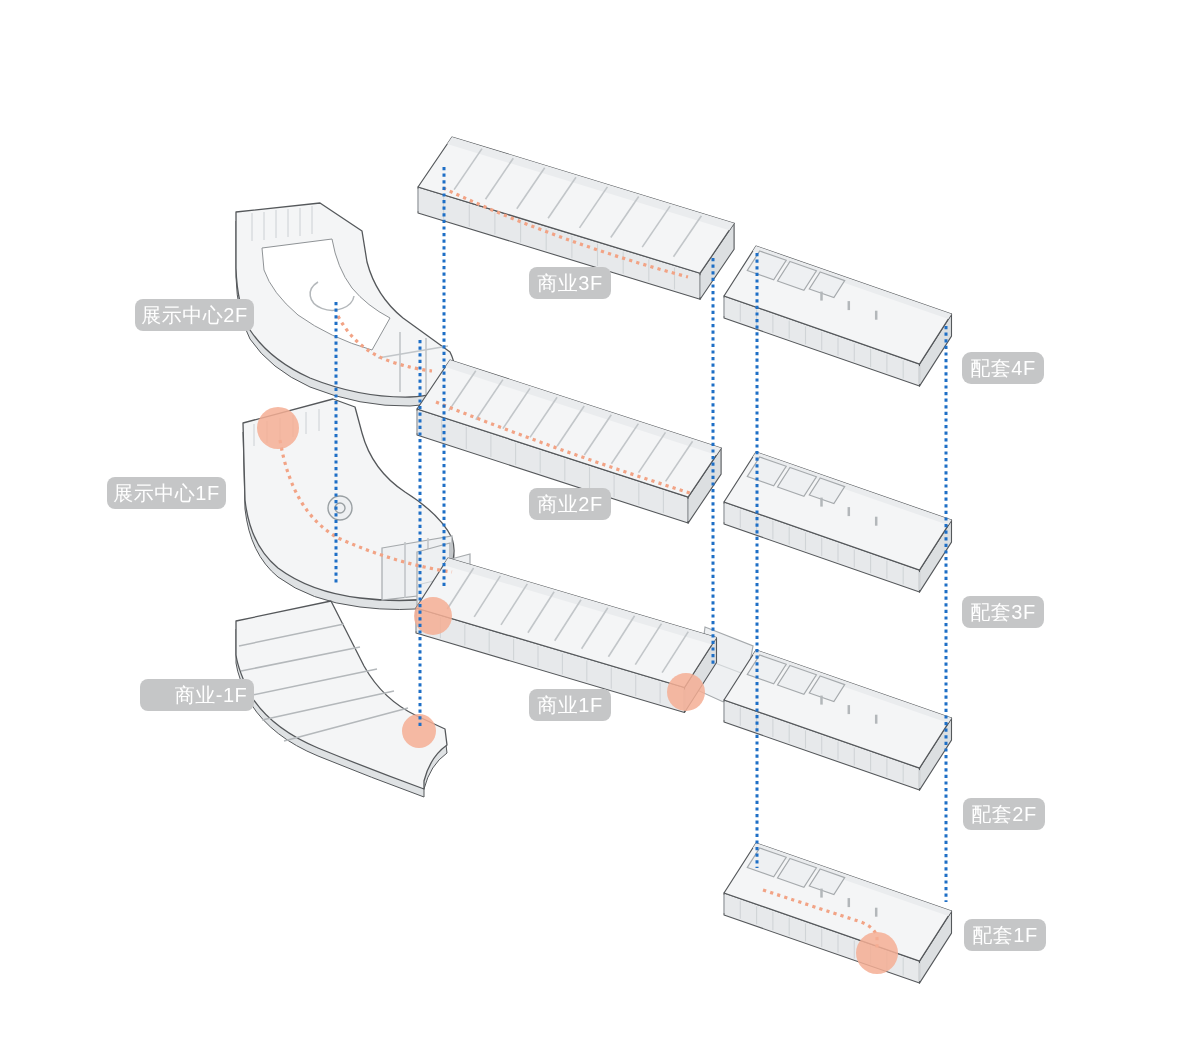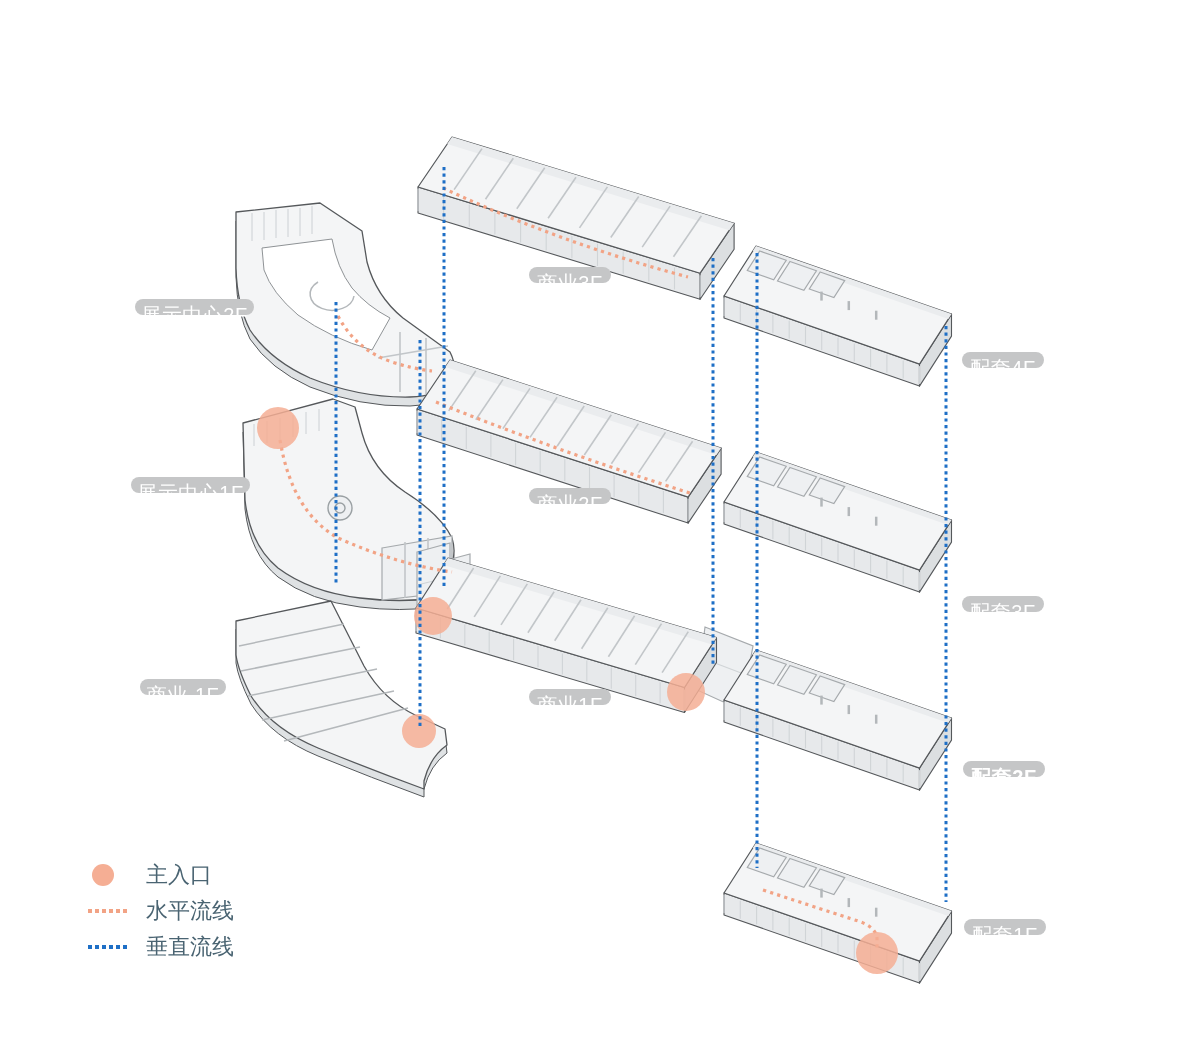--- a/index.html
+++ b/index.html
@@ -24,33 +24,33 @@
   .detail{fill:none;stroke:#b4b8bb;stroke-width:1.5;}
   .spiral{fill:#eef0f2;stroke:#9aa0a3;stroke-width:1.4;}
 
   
   .orange{fill:none;stroke:#F2A385;stroke-width:3.2;stroke-dasharray:3.2 4.2;}
   .vline {fill:none;stroke:#1E6FC6;stroke-width:3;stroke-dasharray:3.2 3.4;}
   .dot   {fill:#F5AE94;opacity:.85;}
 
   
   .badge{
-    position:absolute;height:16px;line-height:32px;border-radius:8px;
+    position:absolute;height:32px;line-height:32px;border-radius:8px;
     background:#c5c6c7;color:#ffffff;text-align:center;font-size:20px;
     letter-spacing:.5px;white-space:nowrap;
   }
   #b-ex2f{left:107px;top:299px;width:119px;margin-left:28px;}
-  #b-ex1f{left:107px;top:477px;width:119px;margin-left:24px;}
-  #b-cb1f{left:140px;top:679px;width:86px;}
+  #b-ex1f{left:107px;top:477px;width:119px;}
+  #b-cb1f{left:140px;top:679px;width:86px;padding-left:28px;}
   #b-c3f {left:529px;top:267px;width:82px;}
   #b-c2f {left:529px;top:488px;width:82px;}
   #b-c1f {left:529px;top:689px;width:82px;}
-  #b-a4f {left:962px;top:352px;width:82px;}
+  #b-a4f {left:962px;top:352px;width:82px;border-radius:9px;}
   #b-a3f {left:962px;top:555px;width:82px;margin-top:41px;}
-  #b-a2f {left:963px;top:761px;width:82px;font-weight:bold;}
+  #b-a2f {left:963px;top:798px;width:82px;}
   #b-a1f {left:964px;top:919px;width:82px;}
 
   
   #legend{position:absolute;left:88px;top:862px;display:flex;flex-direction:column;gap:11px;}
   .legend-row{display:flex;align-items:center;height:25px;}
   .legend-swatch{width:44px;margin-right:14px;display:flex;align-items:center;justify-content:flex-start;}
   .legend-dot{width:22px;height:22px;border-radius:50%;background:#F5AE94;margin-left:4px;}
   .legend-dash{width:42px;height:4px;}
   .legend-dash.orange-d{background:repeating-linear-gradient(90deg,#F2A385 0 4px,transparent 4px 7px);}
   .legend-dash.blue-d{background:repeating-linear-gradient(90deg,#1E6FC6 0 4px,transparent 4px 7px);}
@@ -324,33 +324,13 @@
   <div class="badge" id="b-ex1f">展示中心1F</div>
   <div class="badge" id="b-cb1f">商业-1F</div>
   <div class="badge" id="b-c3f">商业3F</div>
   <div class="badge" id="b-c2f">商业2F</div>
   <div class="badge" id="b-c1f">商业1F</div>
   <div class="badge" id="b-a4f">配套4F</div>
   <div class="badge" id="b-a3f">配套3F</div>
   <div class="badge" id="b-a2f">配套2F</div>
   <div class="badge" id="b-a1f">配套1F</div>
 
-  <div id="legend">
-    <div class="legend-row">
-      <span class="legend-swatch">
-          <span class="legend-dot"></span>
-        </span>
-      <span class="legend-label">主入口</span>
-    </div>
-    <div class="legend-row">
-      <span class="legend-swatch">
-          <span class="legend-dash orange-d"></span>
-        </span>
-      <span class="legend-label">水平流线</span>
-    </div>
-    <div class="legend-row">
-      <span class="legend-swatch">
-          <span class="legend-dash blue-d"></span>
-        </span>
-      <span class="legend-label">垂直流线</span>
-    </div>
-  </div>
 </div>
 
 </body></html>

